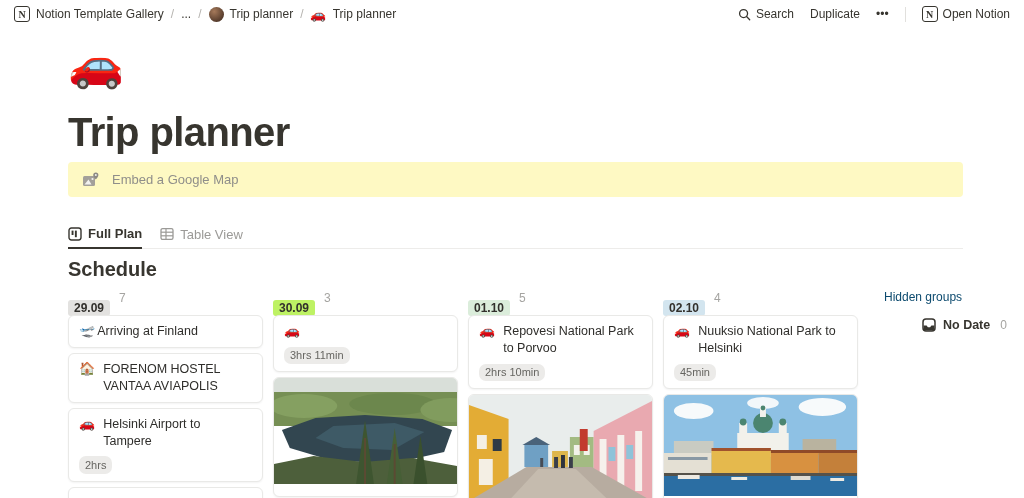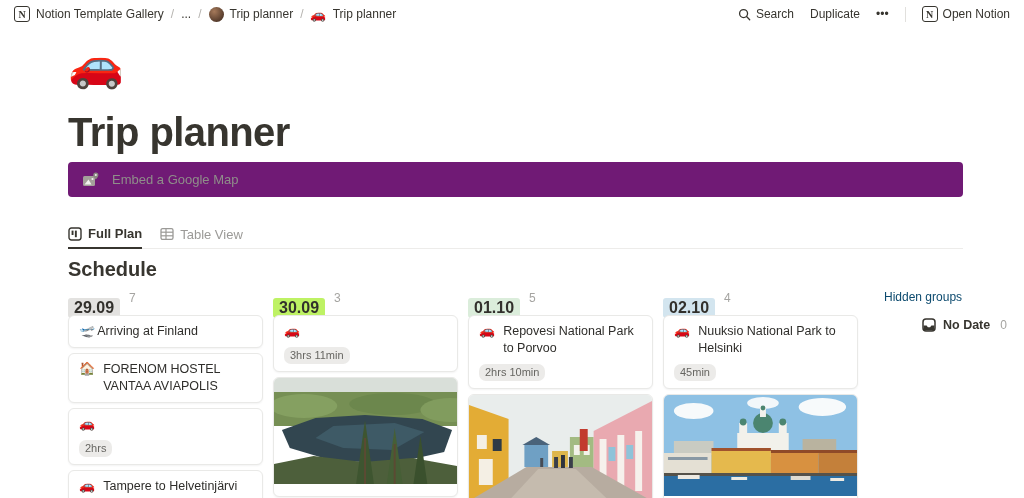--- a/index.html
+++ b/index.html
@@ -20,38 +20,38 @@
   .emoji-s { font-size:13px; line-height:1; }
   .actions { display:flex; align-items:center; gap:16px;justify-content:space-between; }
   .action { display:flex; align-items:center; gap:5px; cursor:pointer; }
   .vdiv { width:1px; height:15px; background:#E1E0DD; }
   .icon svg { display:block; }
 
   
   .page-emoji { position:absolute; left:68px; top:42px; font-size:45px; line-height:1; }
   .page-title { position:absolute; left:68px; top:110px; font-size:40px; font-weight:700; letter-spacing:-0.6px; }
   .embed { position:absolute; left:68px; top:162px; width:895px; height:35px;
-    background:#701a75; border-radius:4px; display:flex; align-items:center; gap:12px;
+    background:#fef9c3; border-radius:4px; display:flex; align-items:center; gap:12px;
     padding:0 14px; color:#8F8E8A; font-size:13px; cursor:pointer; }
 
   
   .tabs { position:absolute; left:68px; top:227px; width:895px; height:22px;
     display:flex; gap:18px; border-bottom:1px solid #EDECEA; }
   .tab { display:flex; align-items:center; gap:6px; font-size:13px; padding-bottom:7px; cursor:pointer; }
   .tab.active { font-weight:700; border-bottom:2px solid #37352F; margin-bottom:-1px; }
   .tab.inactive { color:#9B9A97; }
 
   .section-title { position:absolute; left:68px; top:258px; font-size:20px; font-weight:700; }
 
   
   .board { position:absolute; left:68px; top:288px; display:flex; gap:10px; }
   .col { display:flex; flex-direction:column; }
   .col1 { width:195px; } .col2 { width:185px; } .col3 { width:185px; } .col4 { width:195px; }
   .col-head { display:flex; align-items:center; gap:9px; height:20px; }
-  .badge { font-size:16px; font-weight:600; color:#32302C; padding:1px 6px; border-radius:3px;margin-top:20px; }
+  .badge { font-size:12px; font-weight:600; color:#32302C; padding:1px 6px; border-radius:3px;margin-top:20px; }
   .count { font-size:12px; color:#A5A4A1; }
   .cards { display:flex; flex-direction:column; gap:5px; margin-top:7px; }
   .card { background:#fff; border:1px solid #E9E9E7; border-radius:6px;
     box-shadow:0 1px 2px rgba(15,15,15,0.05); padding:7px 10px; cursor:pointer; }
   .card-row { display:flex; gap:8px; font-size:12.5px; line-height:1.35; font-weight:500; color:#2F2E2B; }
   .card-row.tight { gap:2px; }
   .card-row .emoji { font-size:13px; line-height:1.3; flex:none; }
   .tag { display:inline-block; margin-top:7px; font-size:11px; color:#666561;
     background:#ECEBE9; border-radius:7px; padding:1.5px 6px; line-height:1.3; }
   .card.photo-card { padding:0; overflow:hidden; height:120px; }
@@ -165,20 +165,21 @@
       </div>
       <div class="card">
         <div class="card-row">
           <span class="emoji">🏠</span>
           <span>FORENOM HOSTEL VANTAA AVIAPOLIS</span>
         </div>
       </div>
       <div class="card">
         <div class="card-row">
           <span class="emoji">🚗</span>
+          <span>Helsinki Airport to Tampere</span>
         </div>
         <span class="tag">2hrs</span>
       </div>
       <div class="card">
         <div class="card-row">
           <span class="emoji">🚗</span>
           <span>Tampere to Helvetinjärvi National Park</span>
         </div>
 
       </div>

